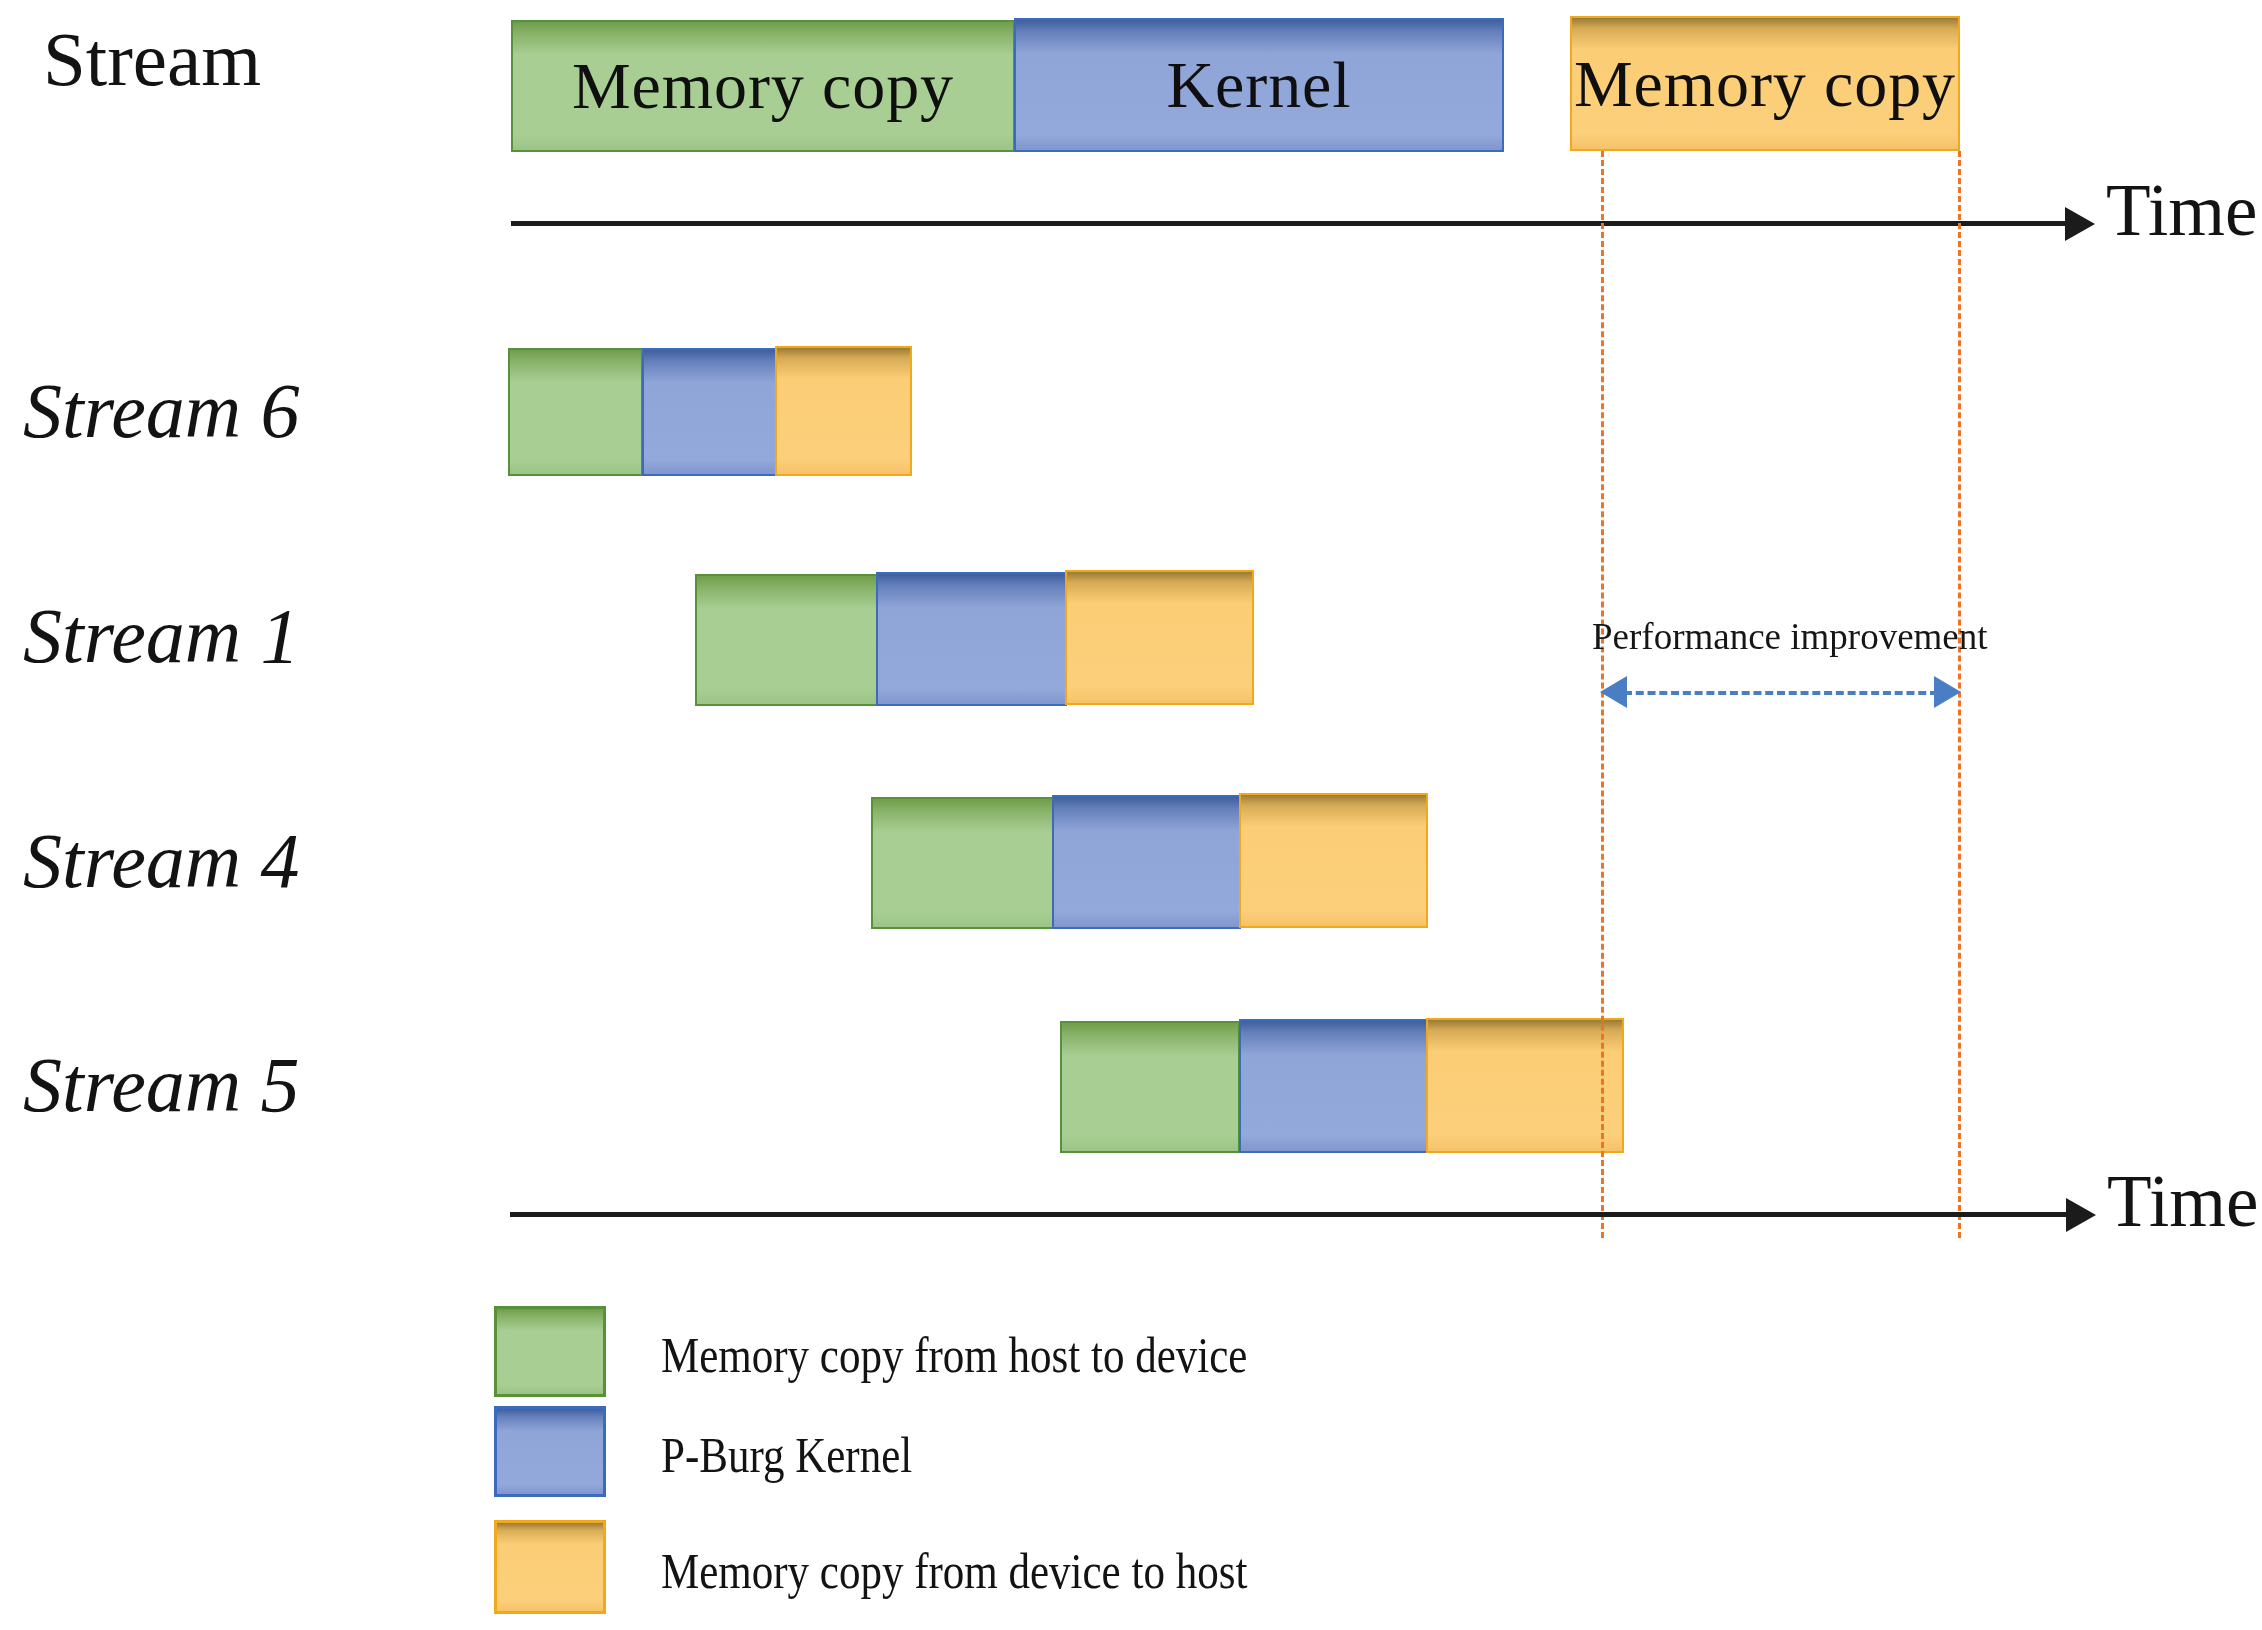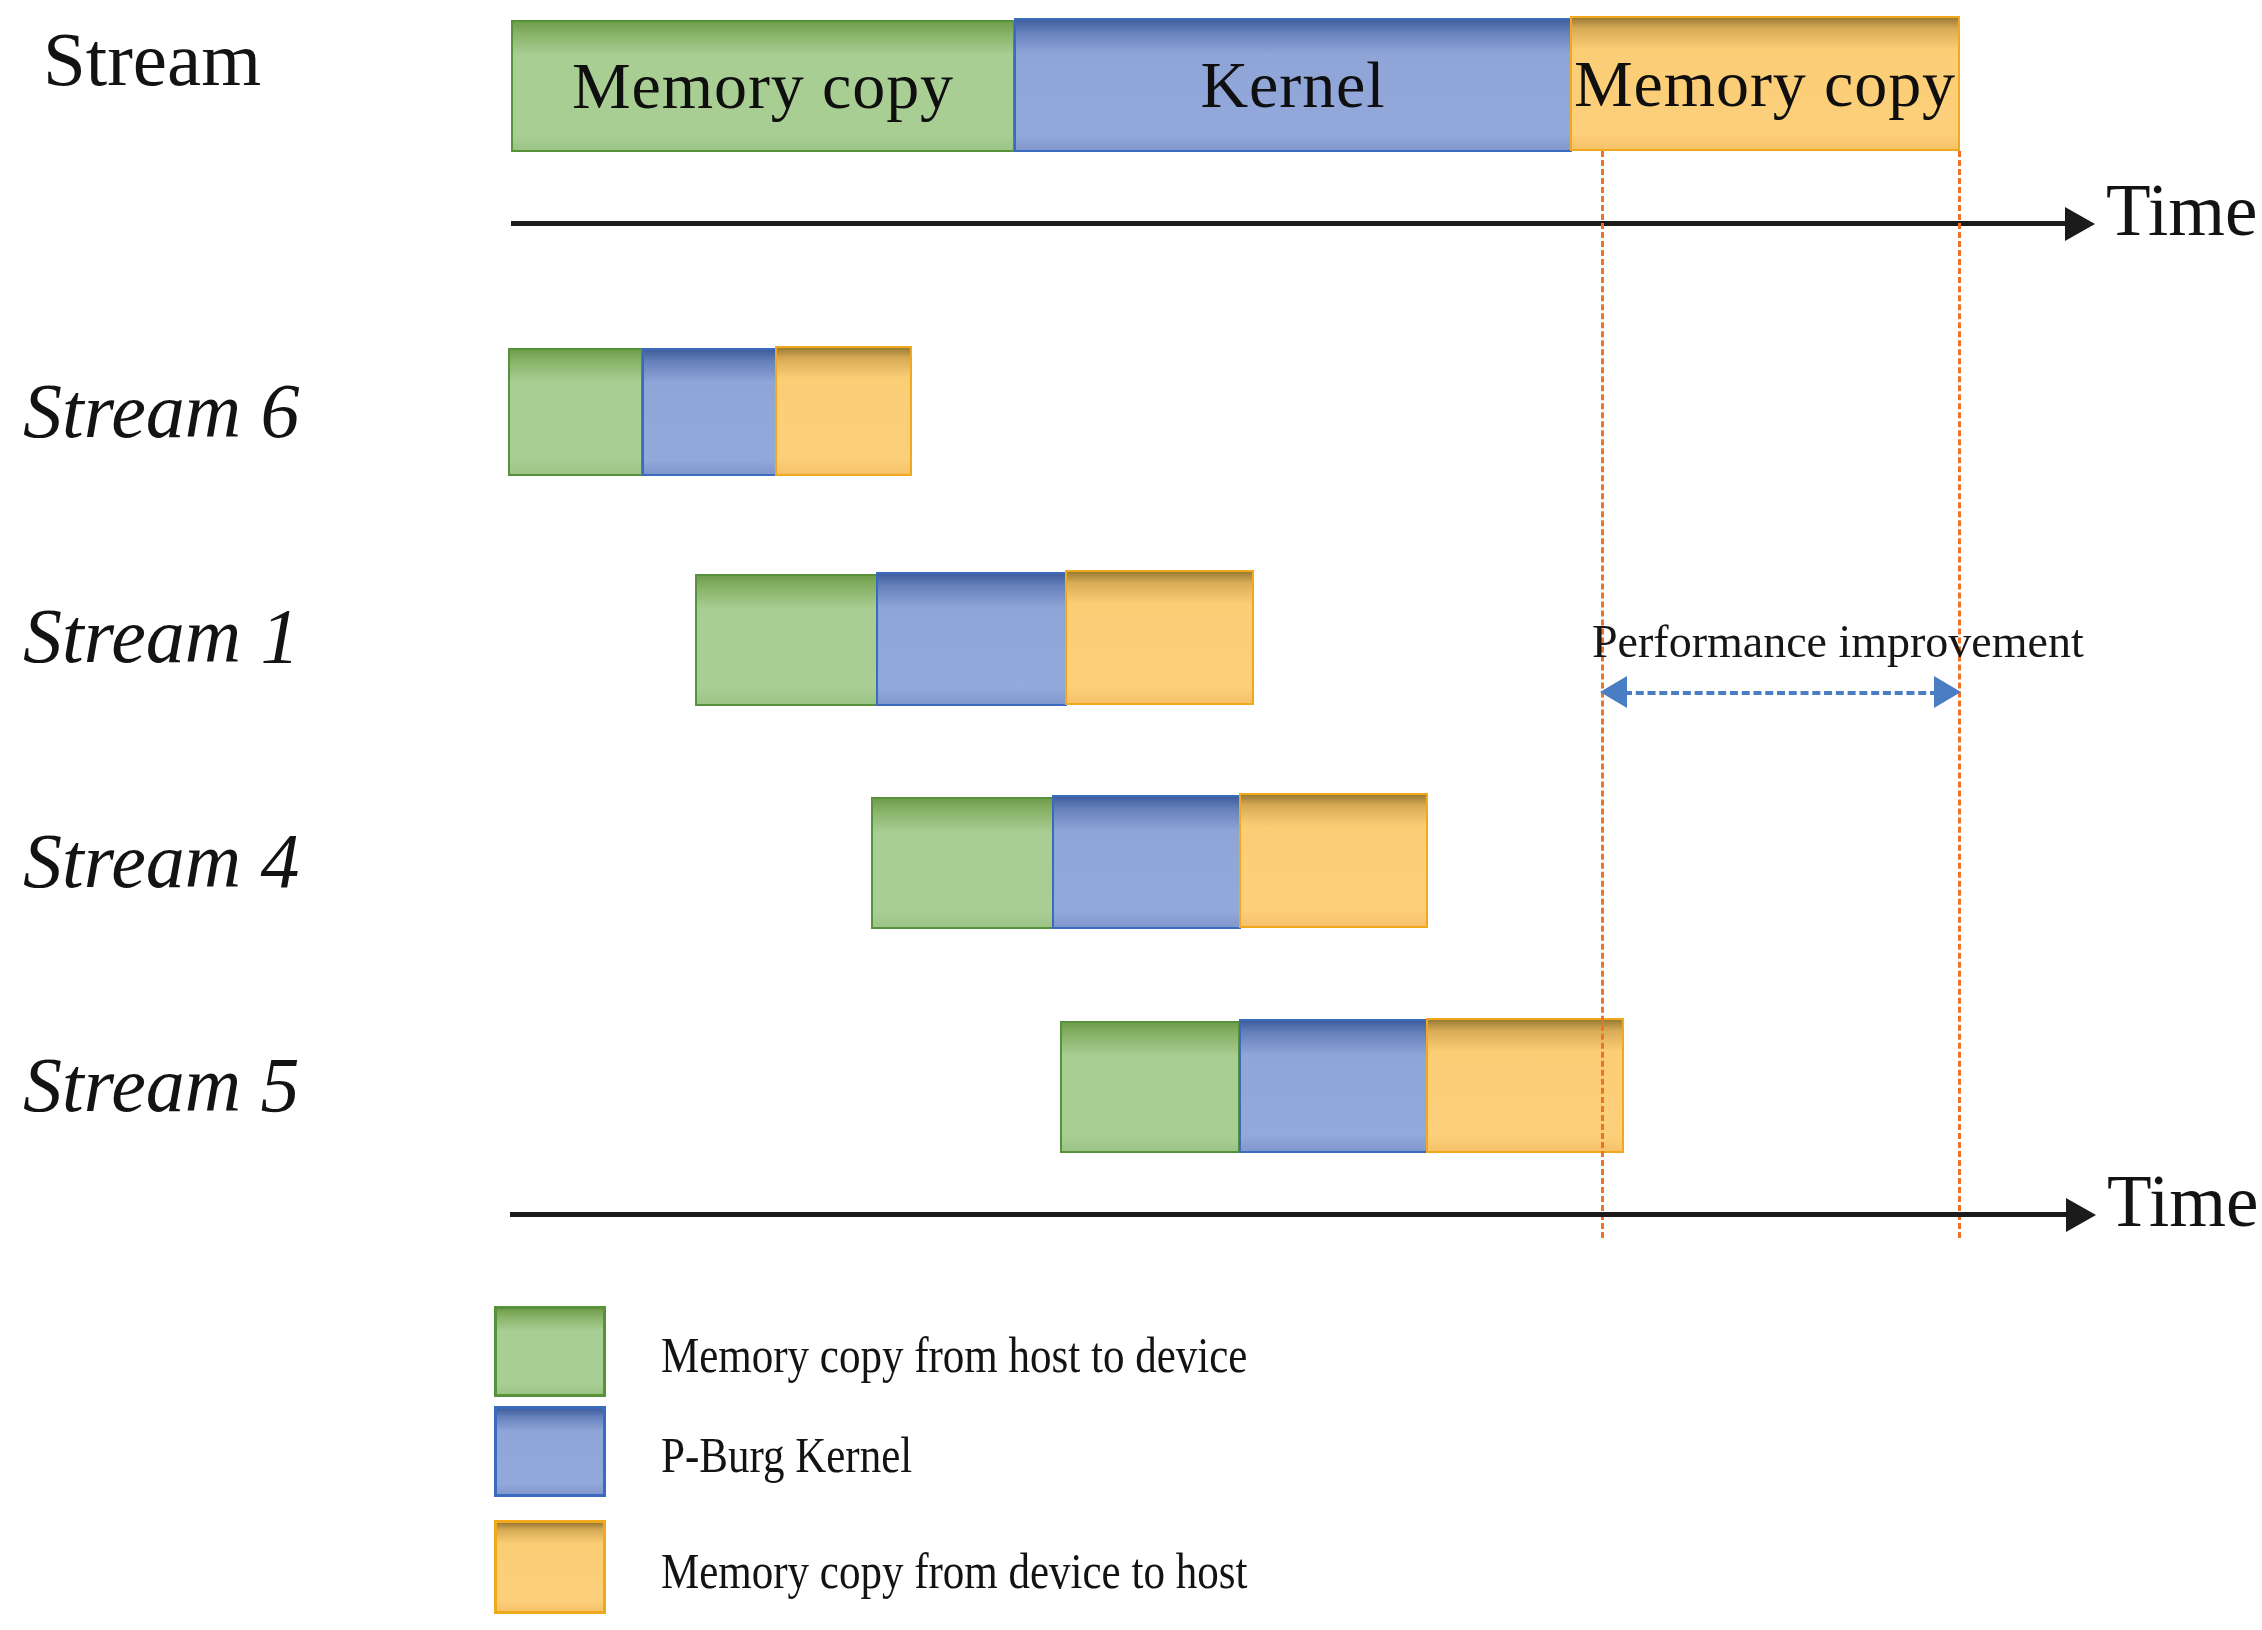--- a/index.html
+++ b/index.html
@@ -33,21 +33,21 @@
   .axis .line{position:absolute;left:0;top:0;height:4.5px;background:#1b1b1b;}
   .axis .head{position:absolute;top:-14.3px;width:0;height:0;
               border-top:17px solid transparent;border-bottom:17px solid transparent;
               border-left:30px solid #1b1b1b;}
   .axis .cap{position:absolute;top:-52px;font-size:73px;color:#131313;white-space:nowrap;}
 
   
   .guide{position:absolute;width:0;border-left:3.6px dashed #ef7324;}
 
   
-  .perf-text{position:absolute;font-size:46px;color:#161616;white-space:nowrap;
+  .perf-text{position:absolute;font-size:37px;color:#161616;white-space:nowrap;
              letter-spacing:0px;}
   .perf-arrow{position:absolute;height:0;}
   .perf-arrow .pline{position:absolute;top:0;left:0;height:0;
                      border-top:4.5px dashed #4a7ec4;}
   .perf-arrow .ahead{position:absolute;top:-15px;width:0;height:0;
                      border-top:16px solid transparent;border-bottom:16px solid transparent;}
   .perf-arrow .ahead.left{border-right:27px solid #4a7ec4;}
   .perf-arrow .ahead.right{border-left:27px solid #4a7ec4;}
 
   
@@ -60,21 +60,21 @@
 <body>
 
 <div class="canvas">
 
   <div class="row-label label-serial">Stream</div>
 
   <div class="bar bar-green" style="left:511px;top:19.6px;width:504px;height:132px;">
     <span class="bar-text">Memory  copy</span>
   </div>
 
-  <div class="bar bar-blue" style="left:1014px;top:18px;width:558px;height:134px;">
+  <div class="bar bar-blue" style="left:1014px;top:18px;width:490px;height:134px;">
     <span class="bar-text">Kernel</span>
   </div>
 
   <div class="bar bar-yellow" style="left:1570px;top:16px;width:390px;height:135px;">
     <span class="bar-text">Memory  copy</span>
   </div>
 
   <div class="axis" style="left:511px;top:221px;width:1586px;">
     <div class="line" style="width:1558px;"></div>
     <div class="head" style="left:1554px;"></div>

